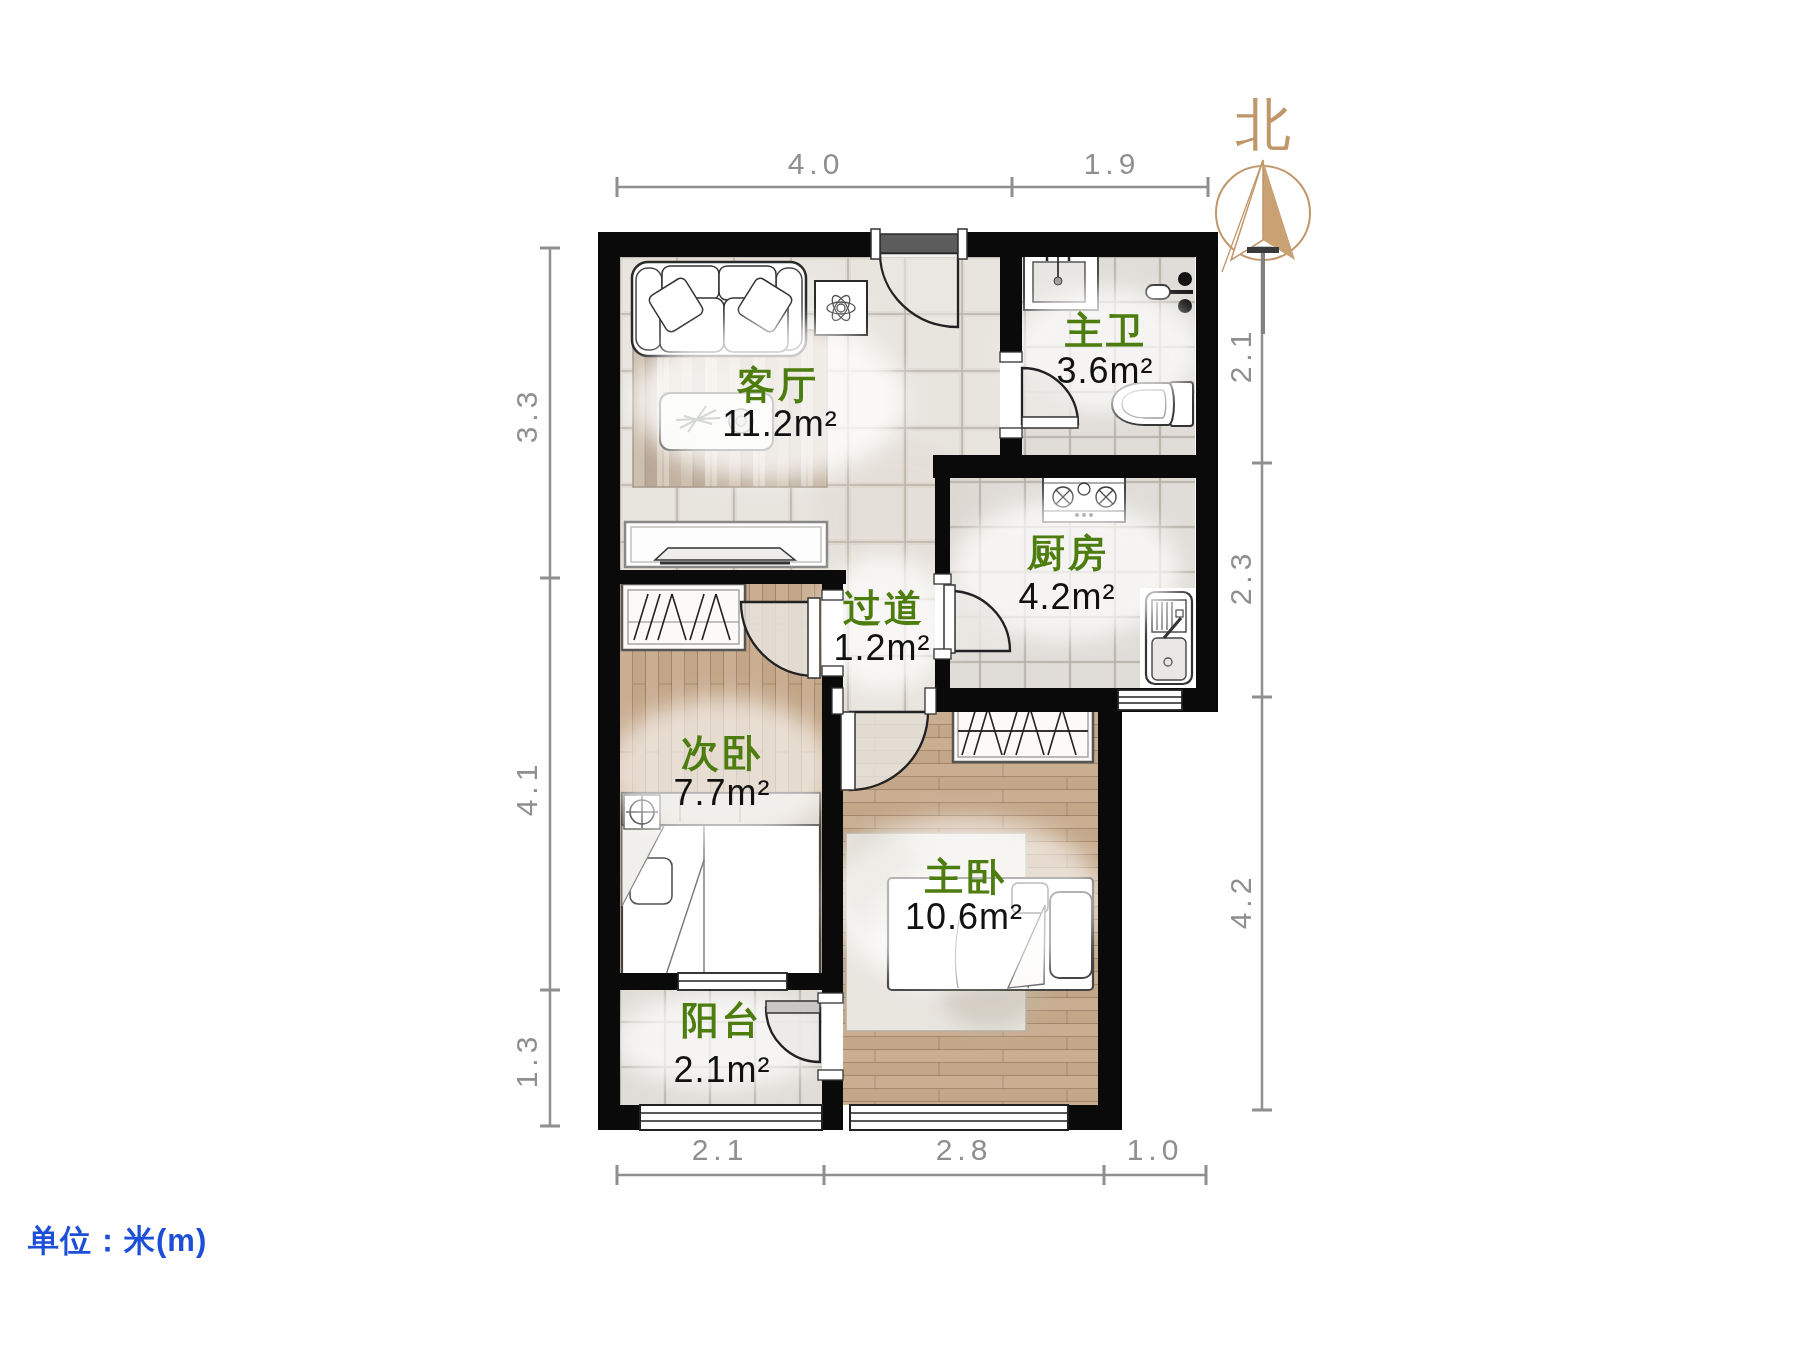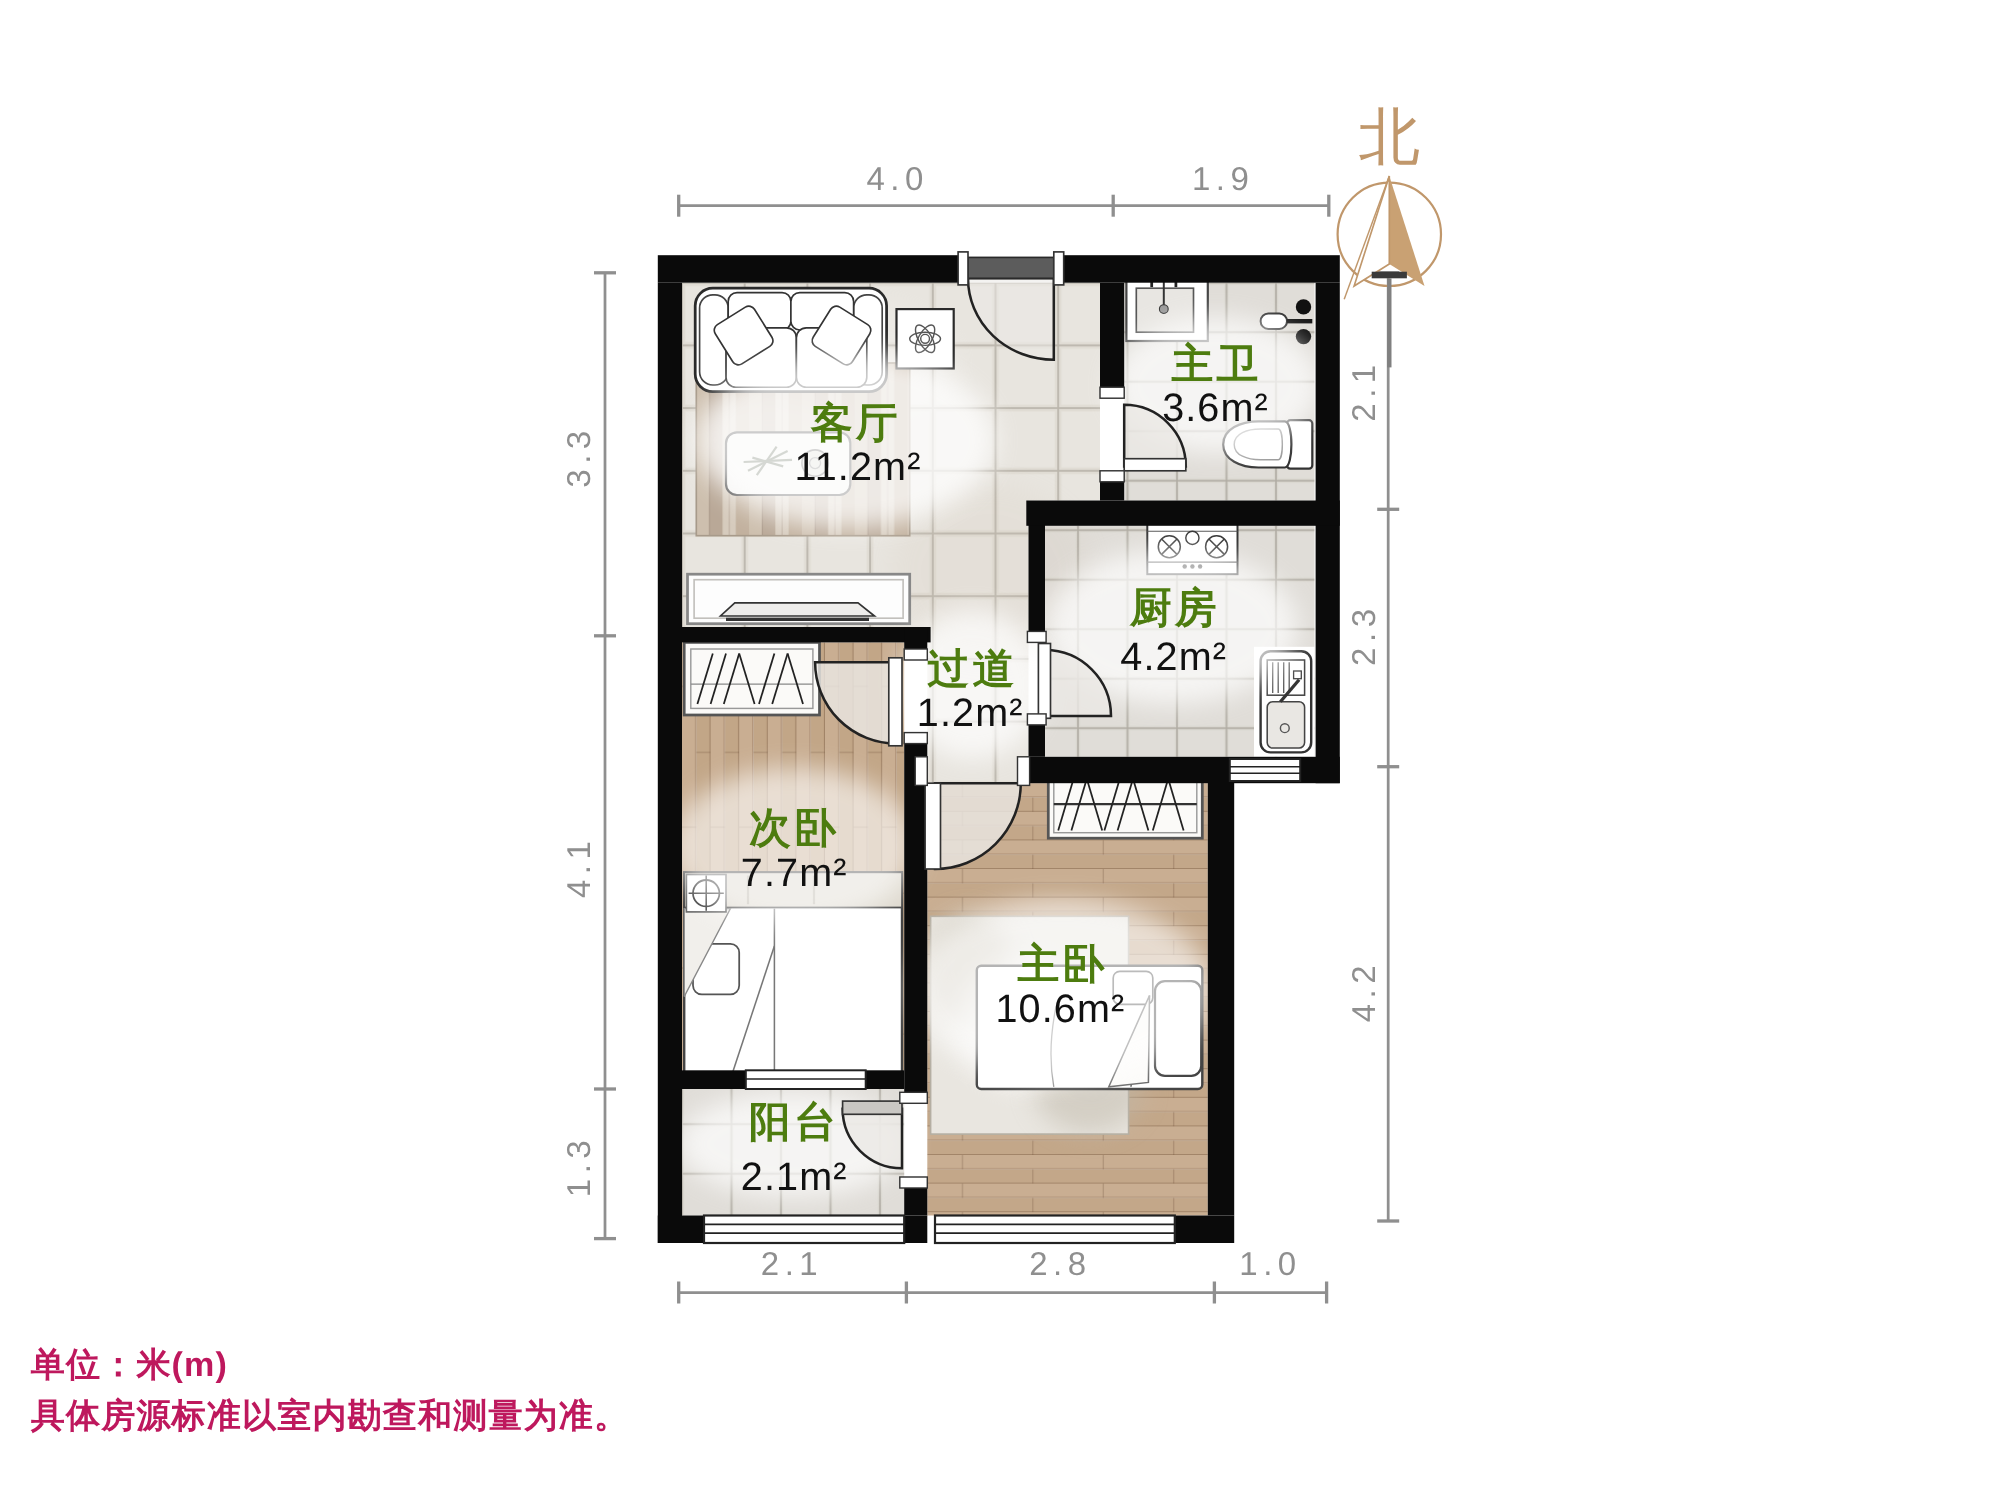--- a/index.html
+++ b/index.html
@@ -5,21 +5,21 @@
   html,body{margin:0;padding:0;background:#fff;}
   .stage{position:relative;width:1814px;height:1361px;background:#ffffff;overflow:hidden;
          font-family:"Liberation Sans",sans-serif;}
   .stage svg{position:absolute;left:0;top:0;}
   .lbl{position:absolute;transform:translate(-50%,-50%);white-space:nowrap;z-index:5;}
   .room-name{font-size:38px;font-weight:700;color:#4d7c0f;letter-spacing:3px;}
   .room-area{font-size:36px;font-weight:400;color:#111;letter-spacing:1px;}
   .dim{font-size:30px;color:#8f8f8f;letter-spacing:5px;}
   .dim-v{transform:translate(-50%,-50%) rotate(-90deg);}
   .north{font-size:56px;color:#c0976b;font-weight:400;}
-  .footer{position:absolute;left:28px;top:1218px;z-index:5;color:#be185d;
+  .footer{position:absolute;left:28px;top:1218px;z-index:5;color:#1d4ed8;
           font-size:31px;line-height:46px;font-weight:700;letter-spacing:1px;}
   .footer div{white-space:nowrap;}
 </style>
 </head>
 <body>
 
 <div class="stage">
 
 <svg width="1814" height="1361" viewBox="0 0 1814 1361">
   <defs>
@@ -383,16 +383,15 @@
   <div class="lbl dim dim-v" style="left:527px;top:1060px;">1.3</div>
   <div class="lbl dim dim-v" style="left:1241px;top:355px;">2.1</div>
   <div class="lbl dim dim-v" style="left:1241px;top:577px;">2.3</div>
   <div class="lbl dim dim-v" style="left:1241px;top:901px;">4.2</div>
   <div class="lbl dim" style="left:720px;top:1150px;">2.1</div>
   <div class="lbl dim" style="left:964px;top:1150px;">2.8</div>
   <div class="lbl dim" style="left:1155px;top:1150px;">1.0</div>
 
   <div class="footer">
     <div>单位：米(m)</div>
-    <div>具体房源标准以室内勘查和测量为准。</div>
   </div>
 
 </div>
 
 </body></html>

